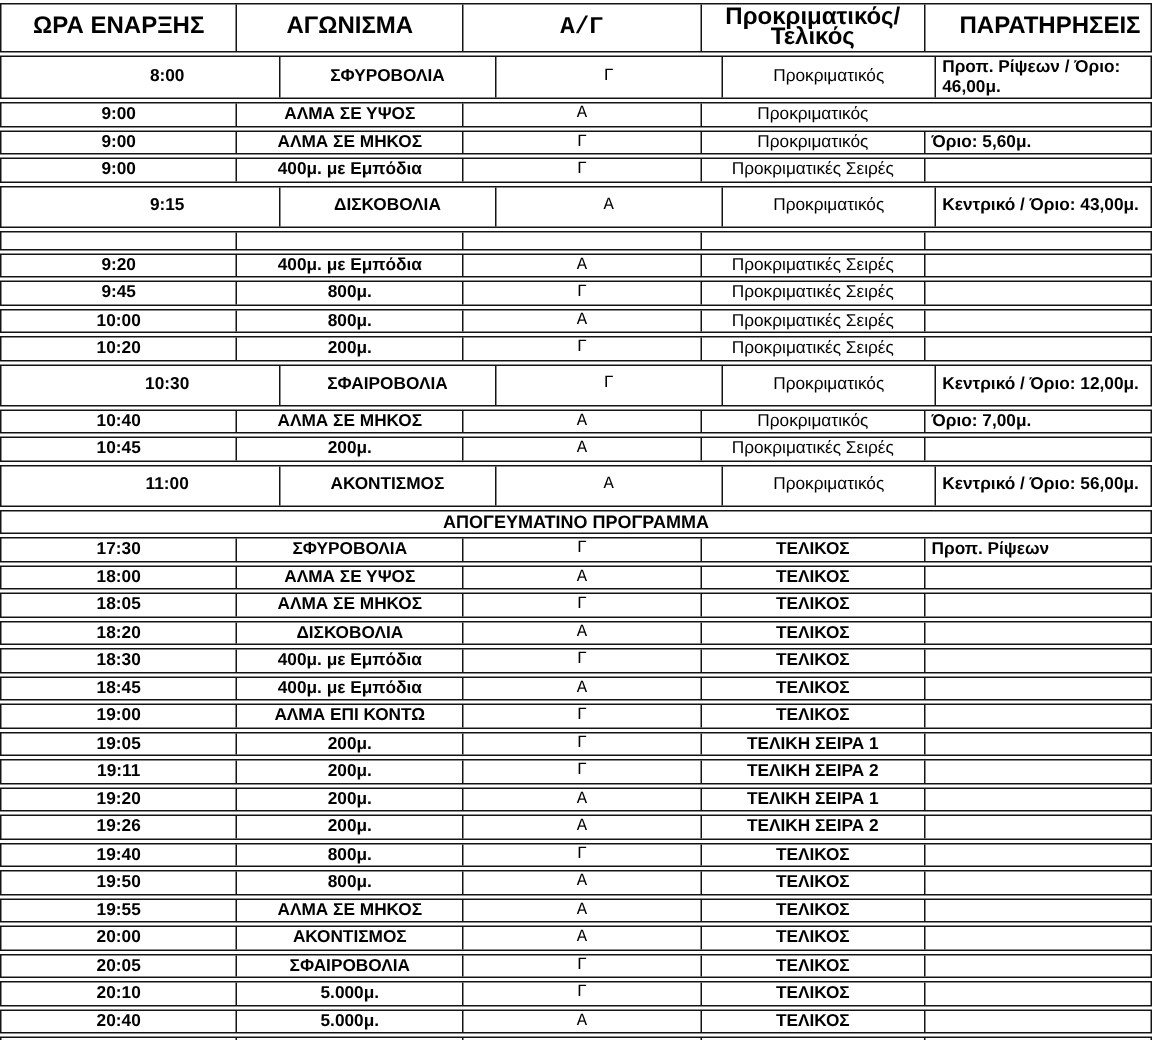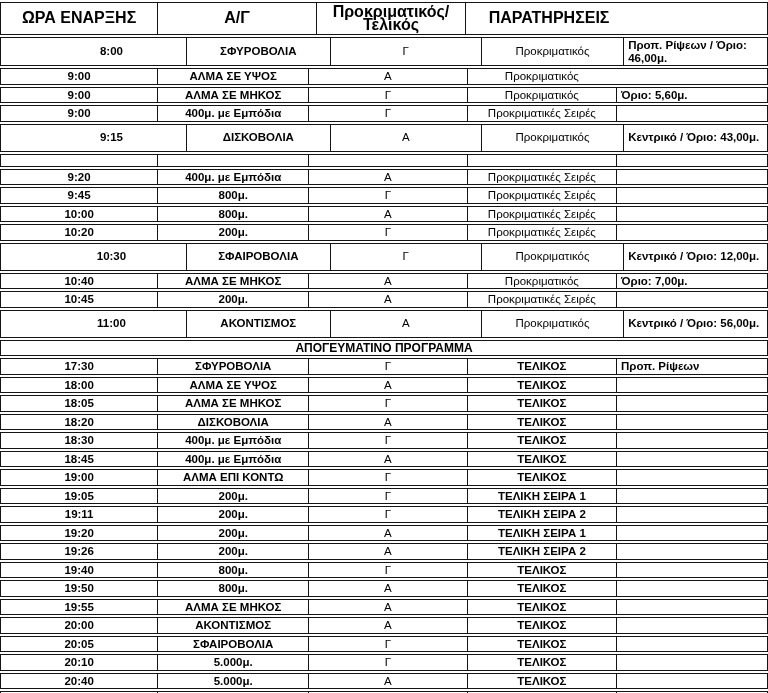--- a/index.html
+++ b/index.html
@@ -31,21 +31,21 @@
     text-align: center;
     font-size: 11.5px;
     line-height: 12.5px;
     font-weight: 700;
     border-left: 1px solid #141414;
     padding: 1px 2px;
   }
   .cell:first-child { border-left: none; }
   .c-time   { width: 20.4%; }
   .c-event  { width: 19.7%; }
-  .c-gender { width: 20.7%; font-weight: 400; }
+  .c-gender { width: 20.7%; font-weight: 400; font-family: Liberation Mono, monospace; }
   .c-round  { width: 19.5%; }
   .c-notes  {
     width: 19.7%;
     justify-content: flex-start;
     text-align: left;
     padding-left: 4px;
   }
   .round-regular { font-weight: 400; }
   .header-row .cell { font-weight: 700; white-space: pre-line; font-size: 16px; }
   .section-cell {
@@ -54,20 +54,21 @@
     font-weight: 700;
     font-size: 12px;
   }
 </style>
 </head>
 <body>
 
 <div class="schedule">
   <div class="row header-row">
     <div class="cell c-time">ΩΡΑ ΕΝΑΡΞΗΣ</div>
+    <div class="cell c-event">ΑΓΩΝΙΣΜΑ</div>
     <div class="cell c-gender" style="font-weight:700">Α/Γ</div>
     <div class="cell c-round">Προκριματικός/
 Τελικός</div>
     <div class="cell c-notes" style="justify-content:center;text-align:right;padding-left:18px">ΠΑΡΑΤΗΡΗΣΕΙΣ</div>
   </div>
   <div id="table-body">
       <div class="row event-row tall">
         <div class="cell c-time">8:00</div>
         <div class="cell c-event">ΣΦΥΡΟΒΟΛΙΑ</div>
         <div class="cell c-gender">Γ</div>

